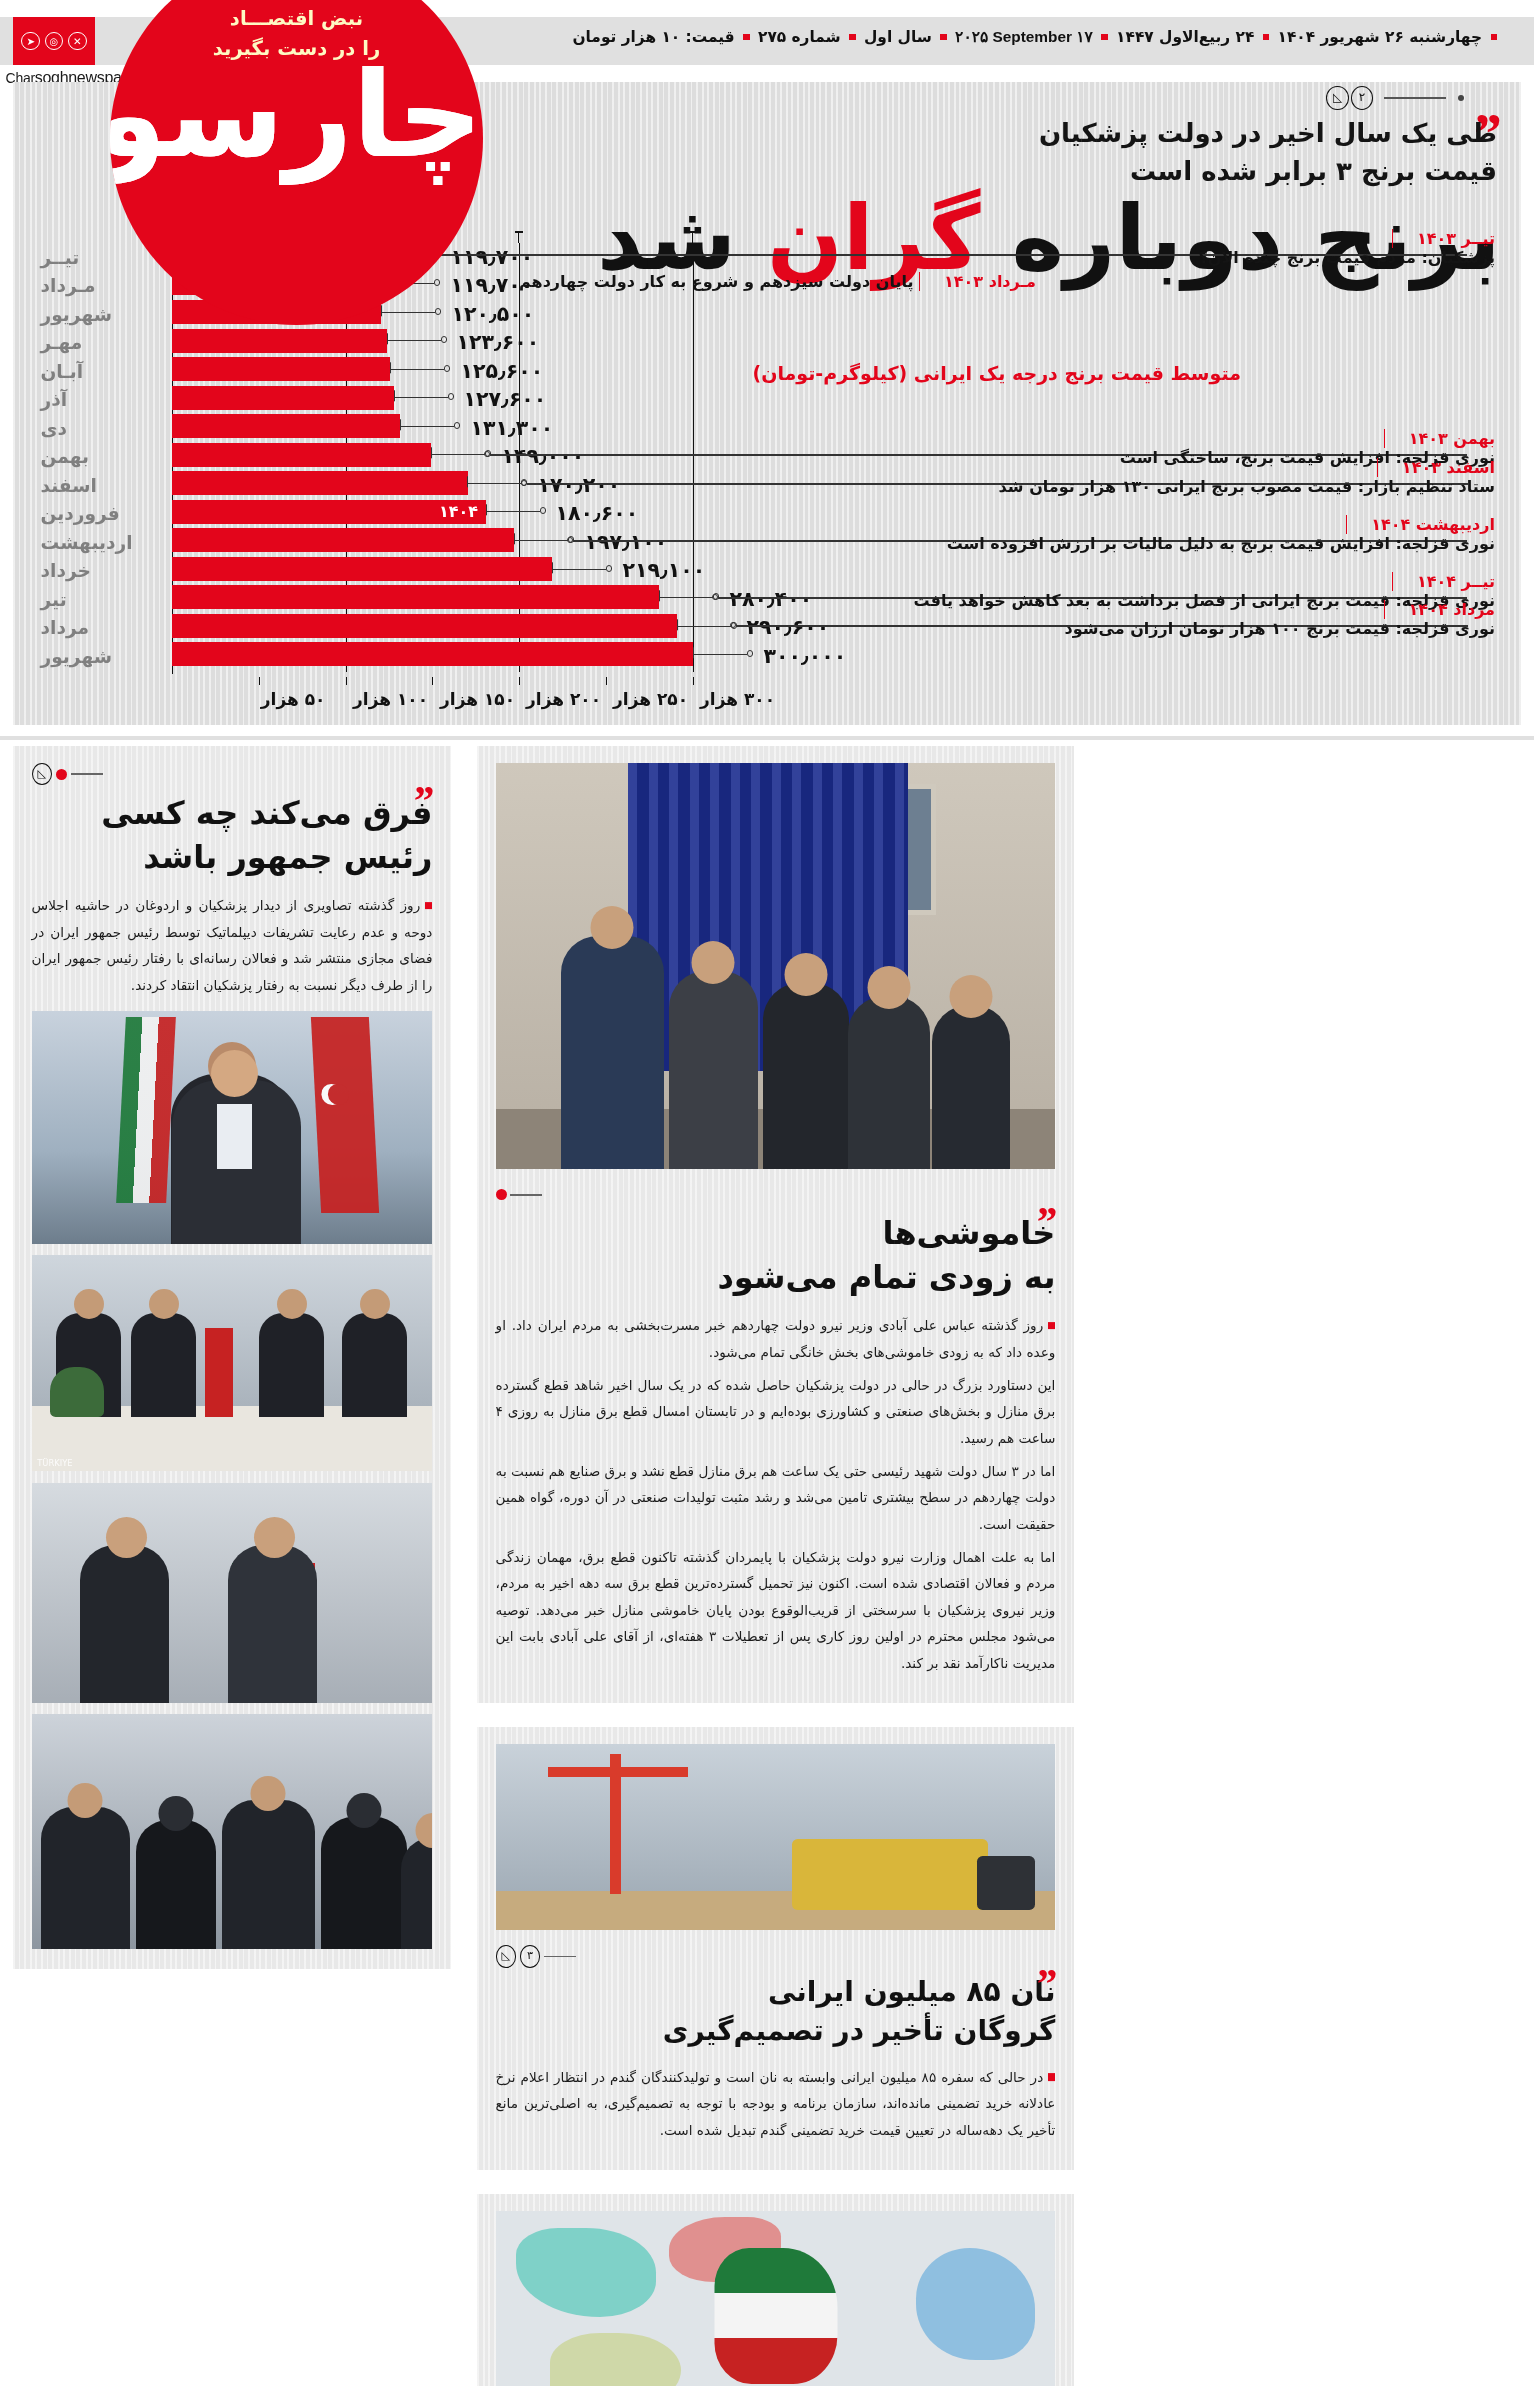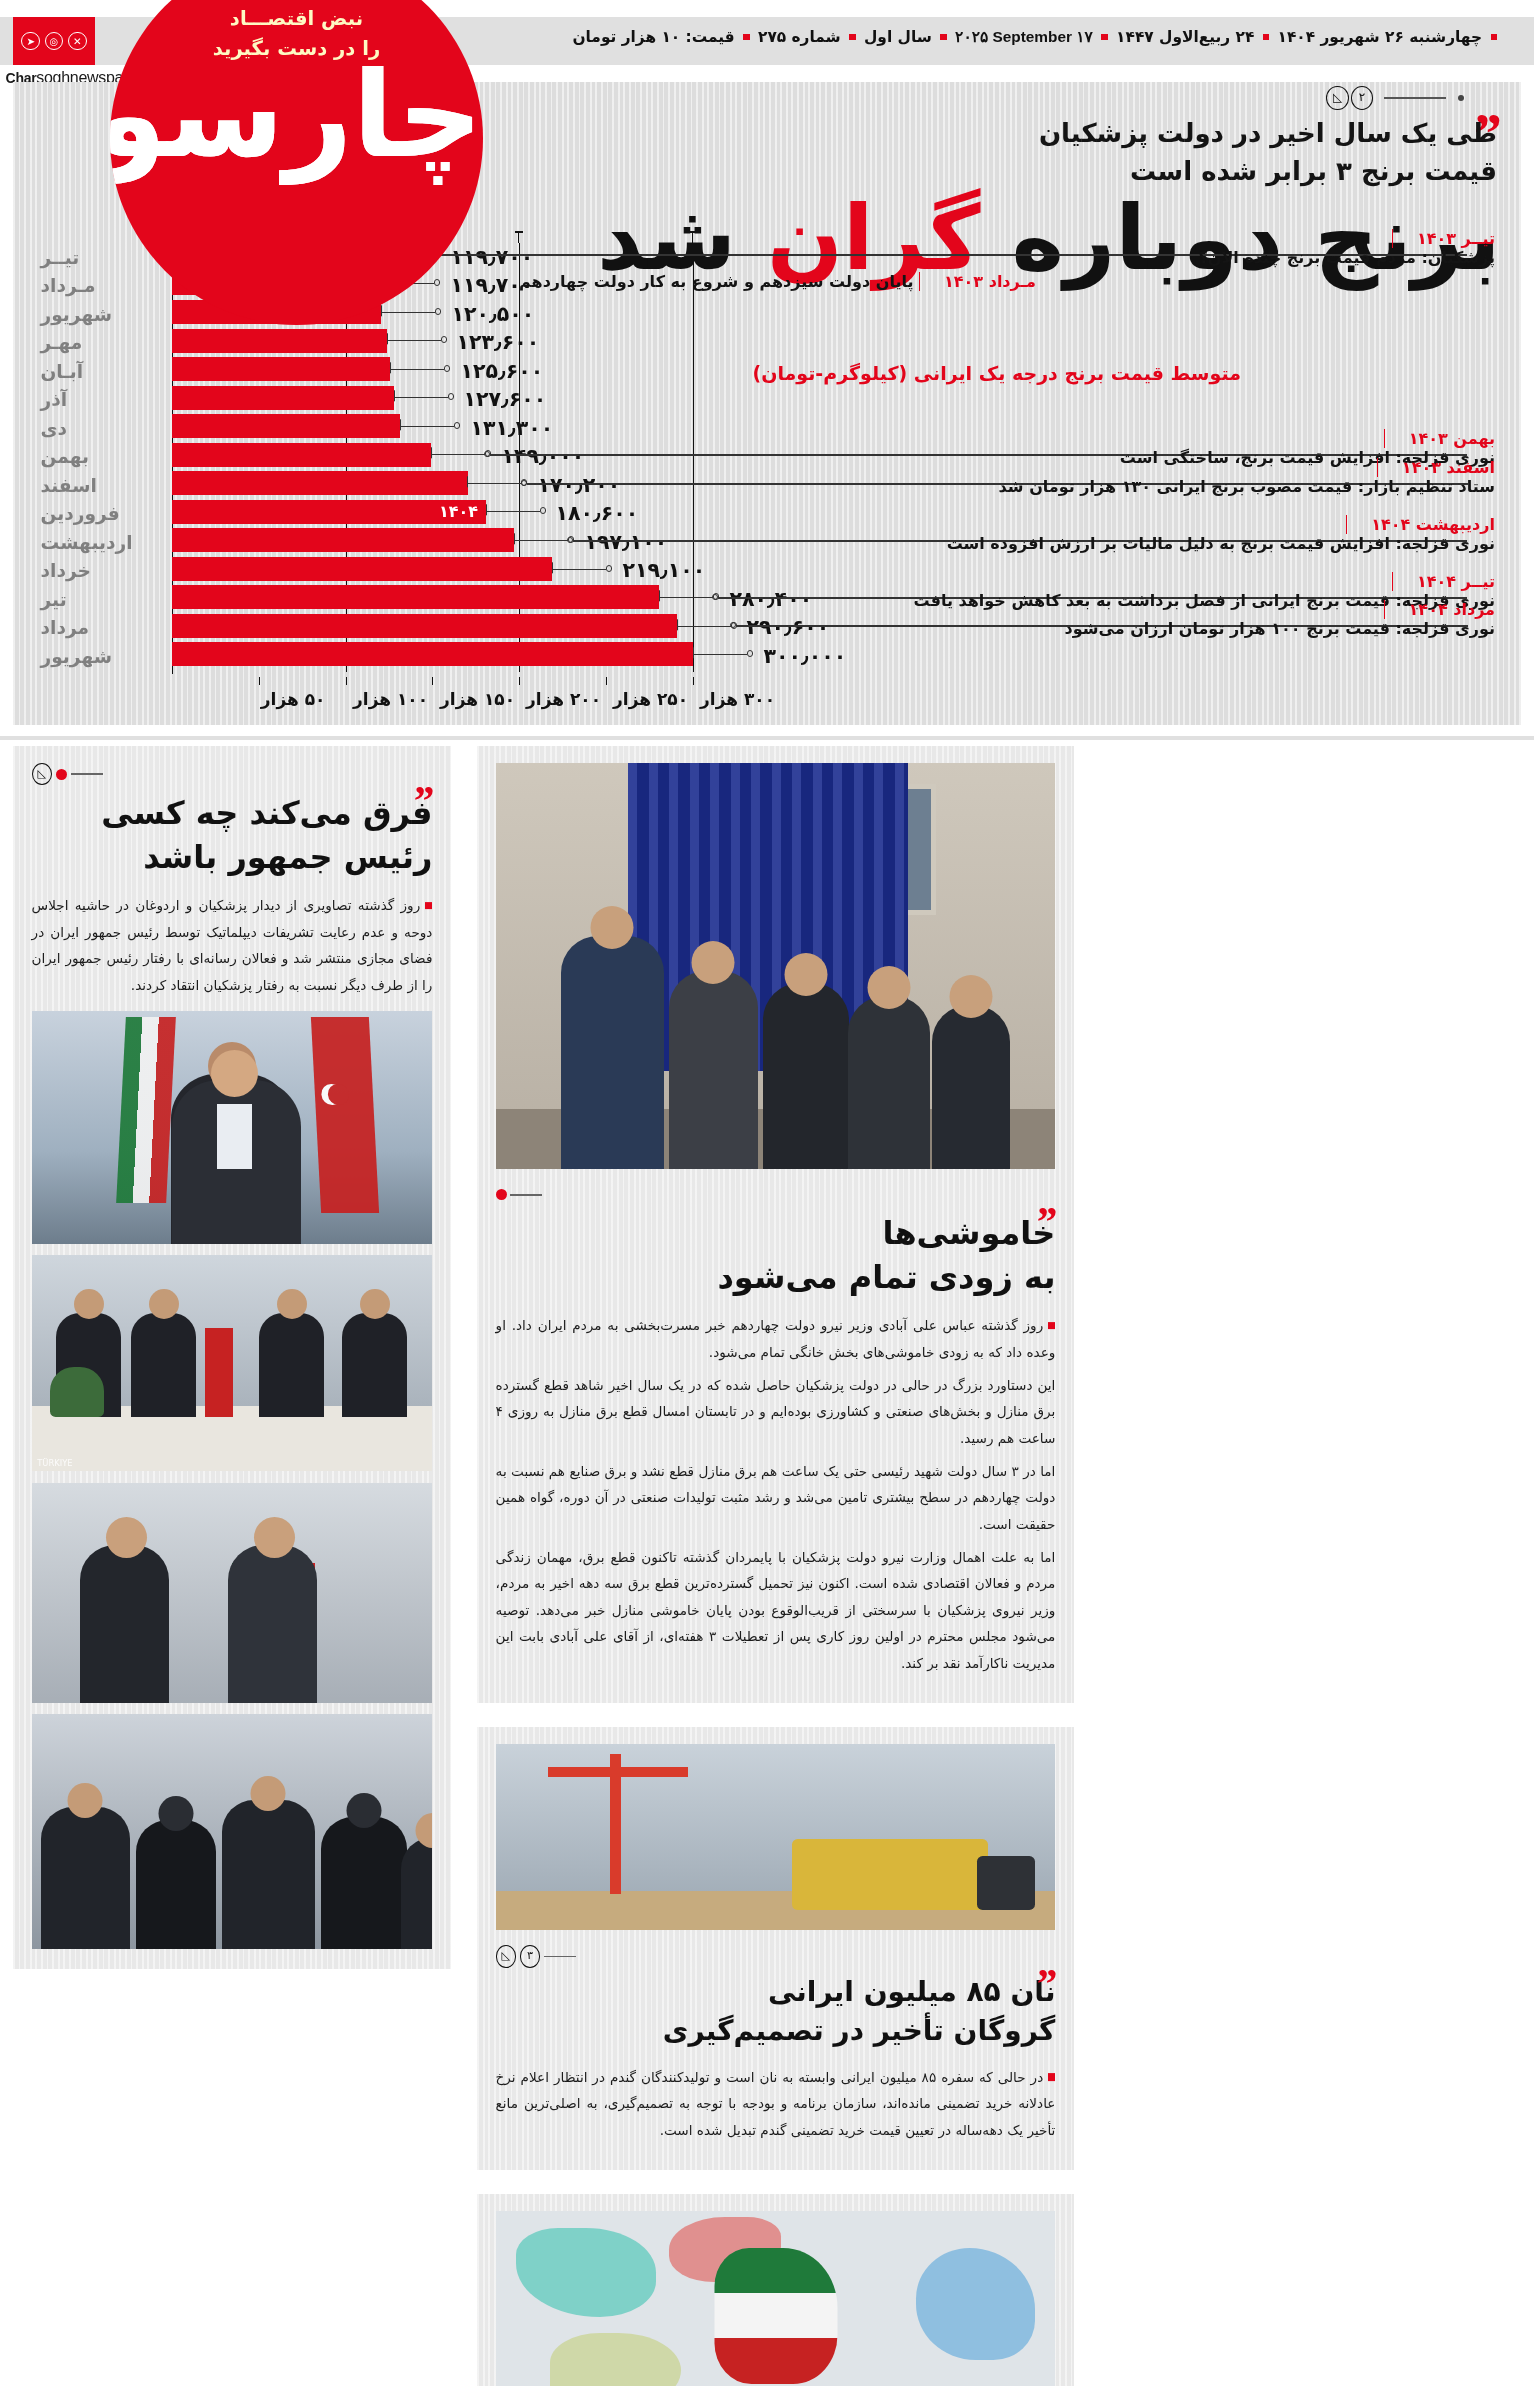--- a/index.html
+++ b/index.html
@@ -39,21 +39,21 @@
   #social-box .sicon {
     width: 18.6px; height: 18.6px; border-radius: 50%;
     border: 1.5px solid #fff; color: #fff;
     font-size: 10.3px; line-height: 16px; text-align: center;
   }
   #masthead-latin {
     position: absolute; left: 5.6px; top: 69px;
     font-size: 14px; color: #1a1a1a; letter-spacing: -0.3px;
     font-family: "Liberation Sans", sans-serif;
   }
-  #masthead-latin b { font-weight: 700; }
+  #masthead-latin b { font-weight: 400; }
   #masthead-latin span { font-weight: 400; font-size: 16px; }
 
   #dateline {
     position: absolute; right: 37px; top: 28px;
     display: flex; align-items: center; gap: 8.4px;
     direction: rtl; font-size: 15.4px; font-weight: 700; color: #111;
     white-space: nowrap;
   }
   #dateline .sq { width: 6.5px; height: 6.5px; background: #e3051b; display: inline-block; }
   #dateline .latin { direction: ltr; font-family: "Liberation Sans", sans-serif; }

